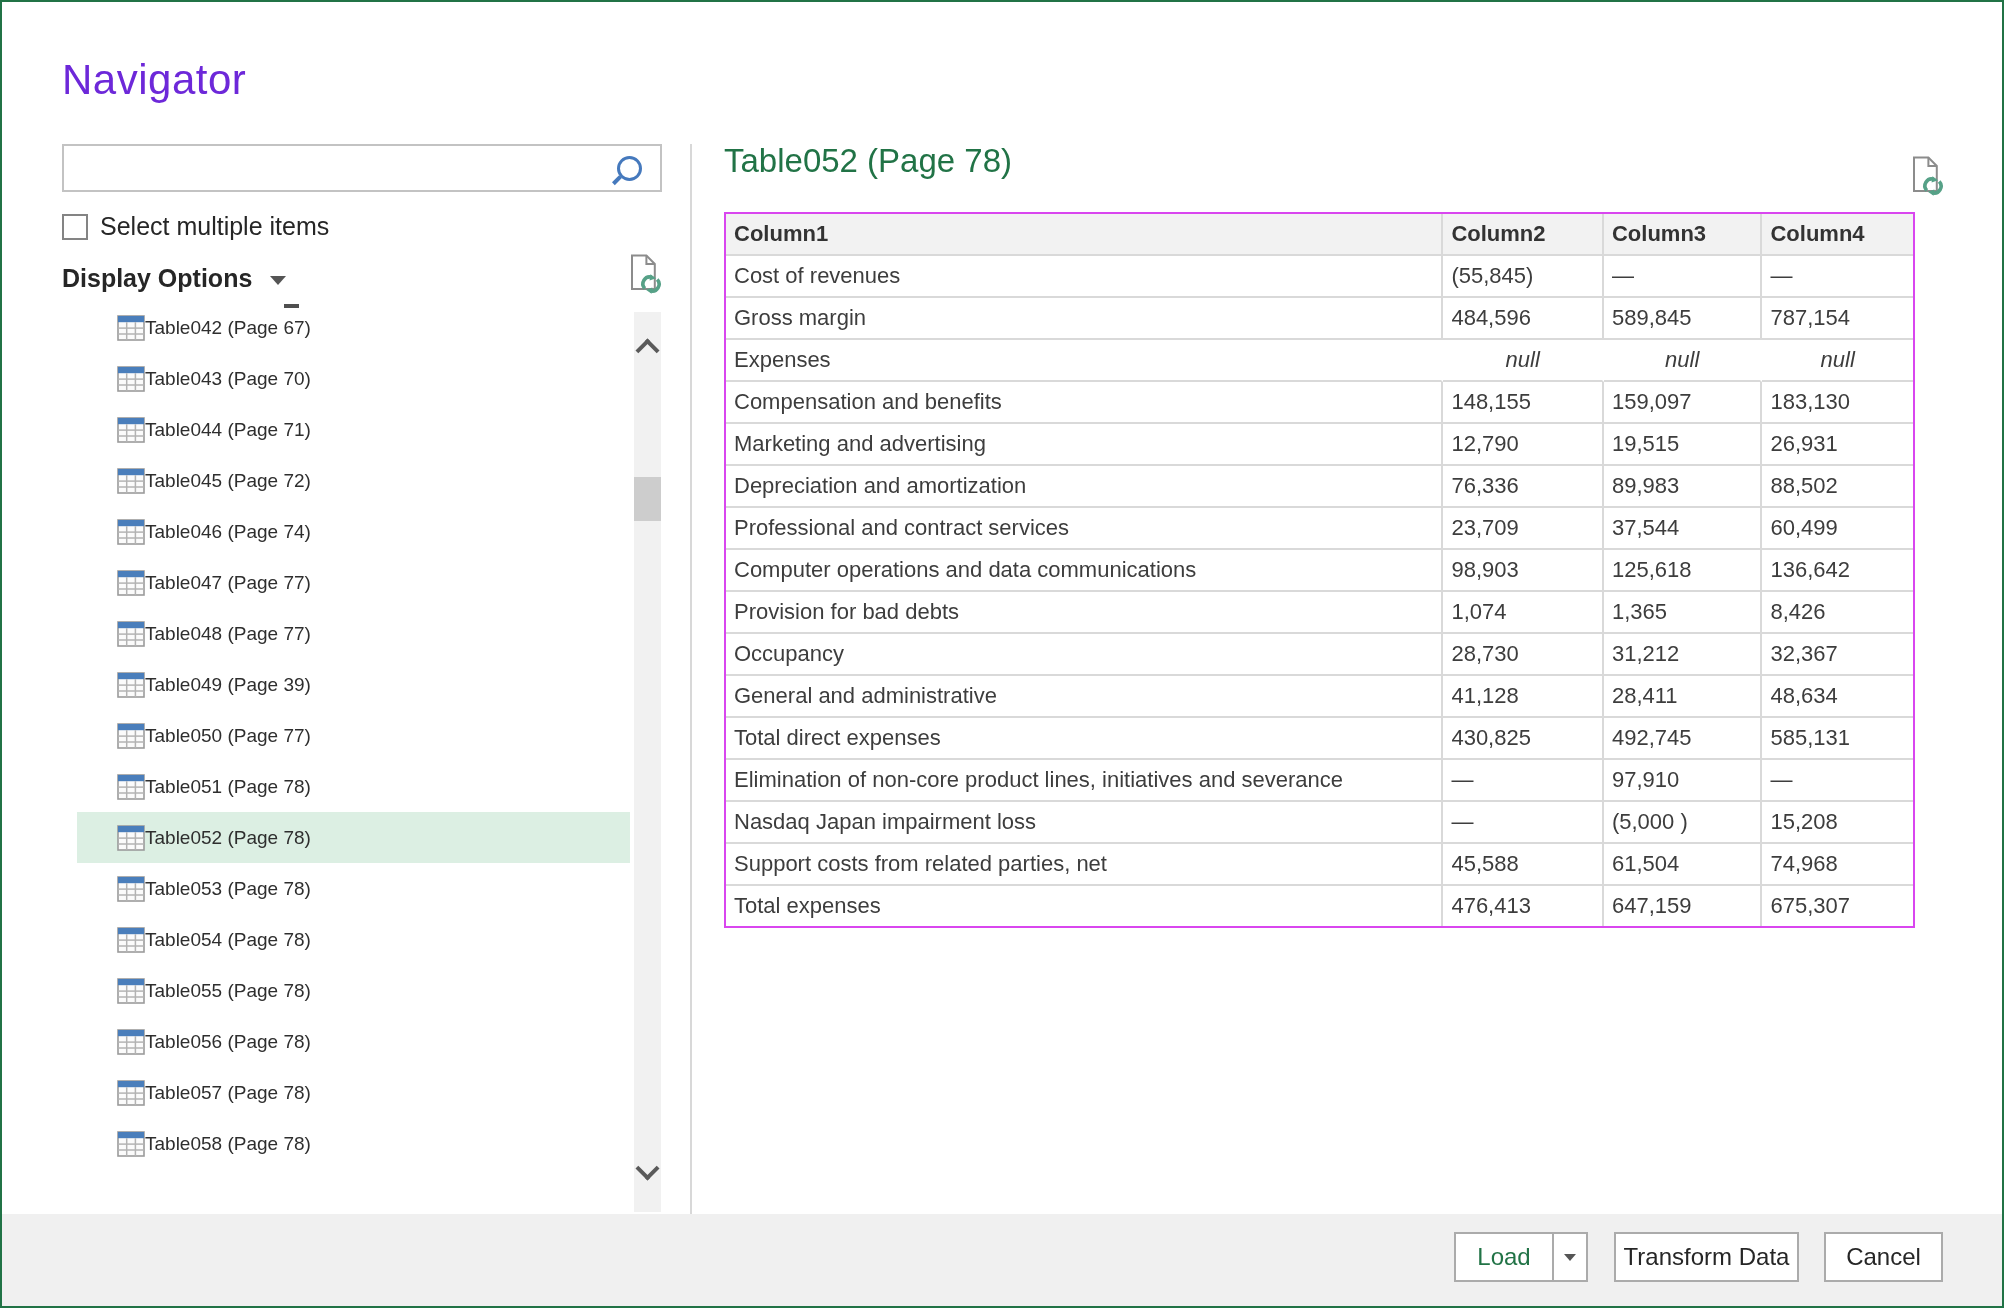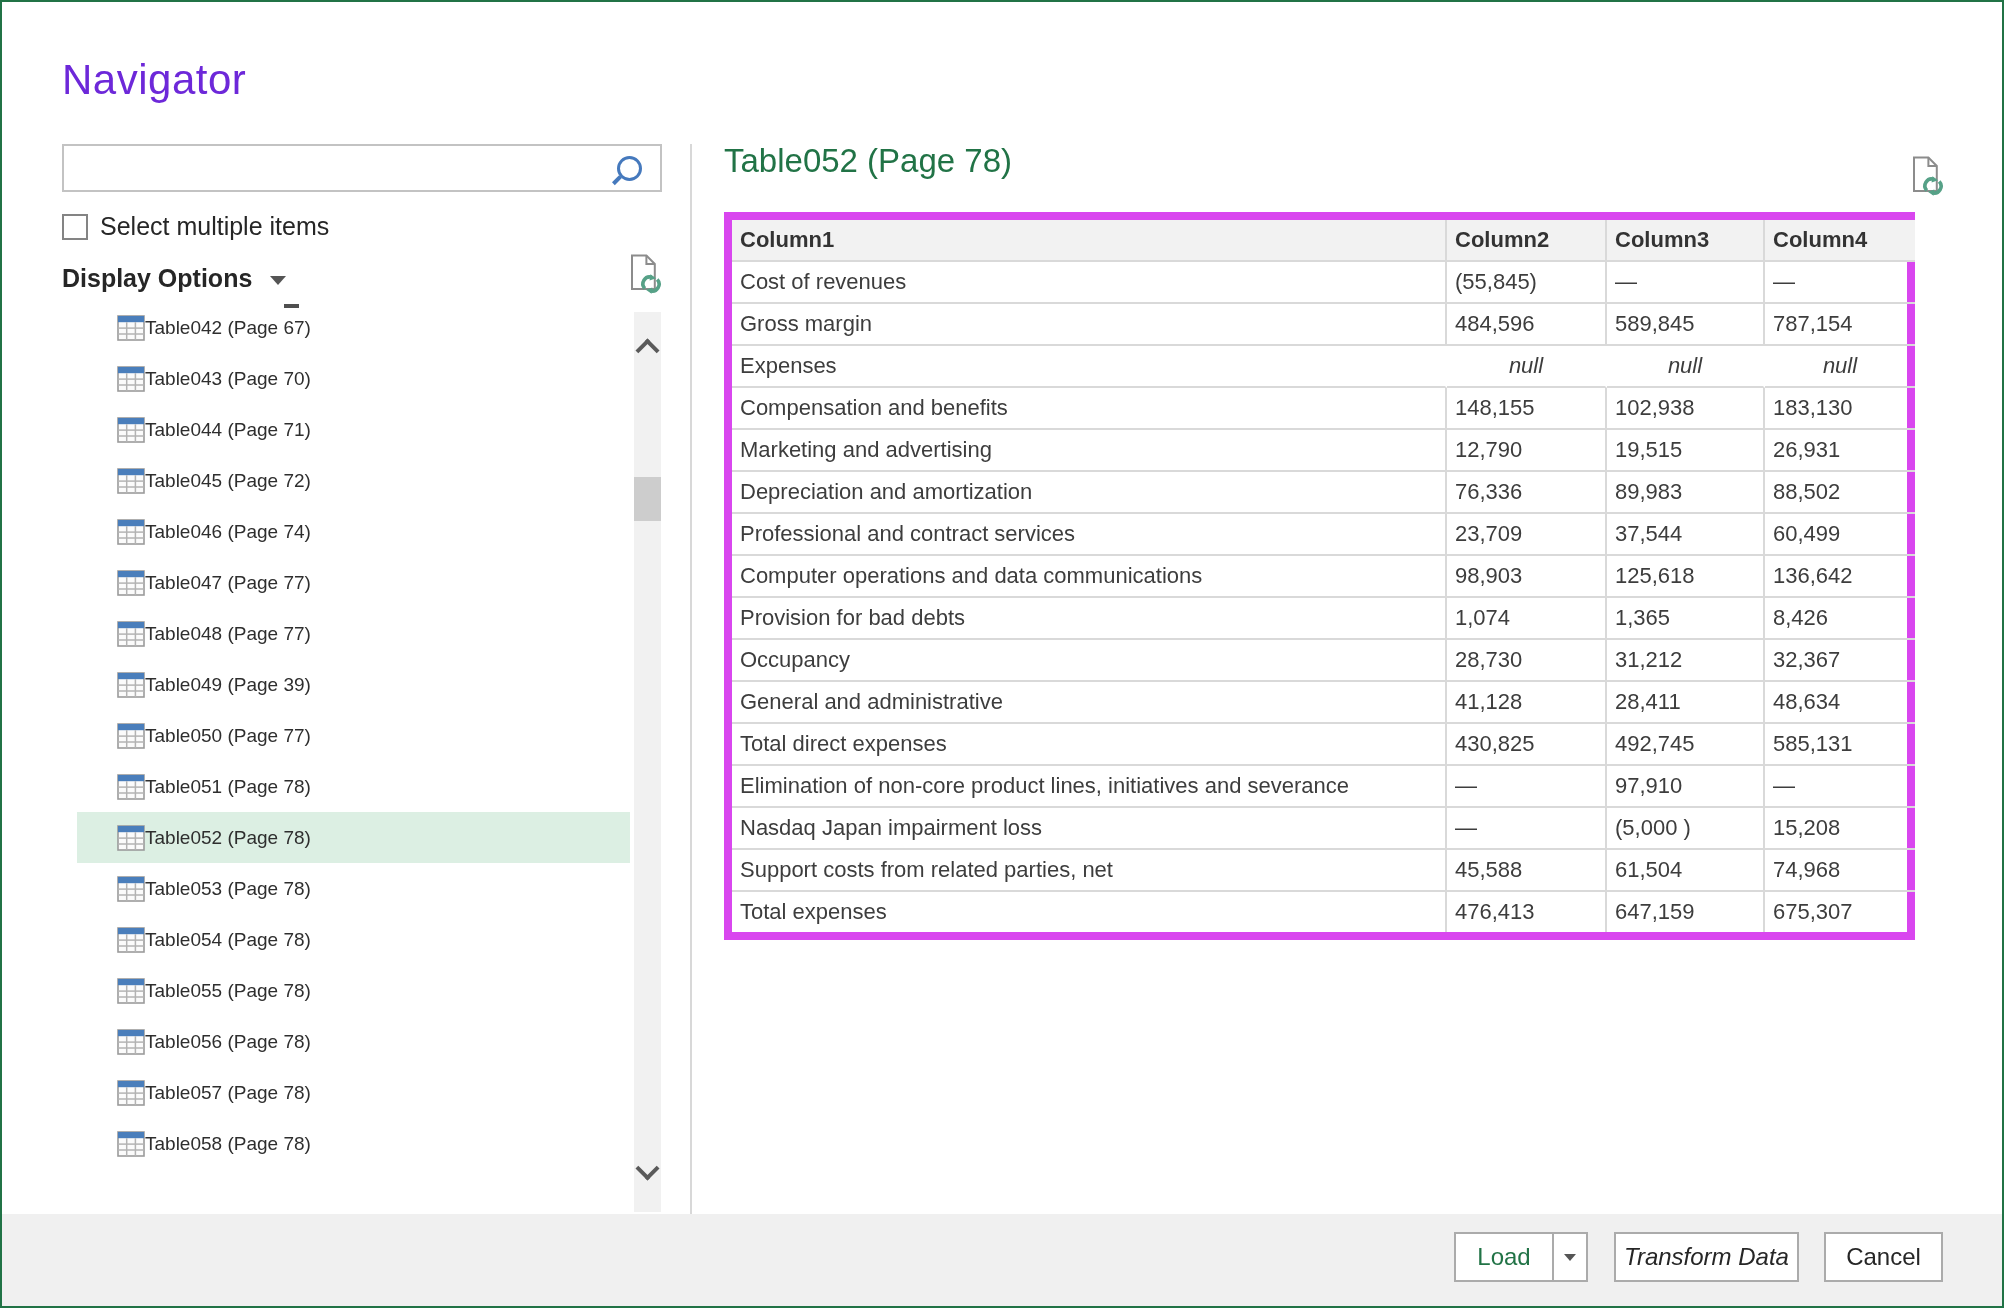--- a/index.html
+++ b/index.html
@@ -38,38 +38,38 @@
   .scrollbar { position:absolute; left:632px; top:310px; width:27px; height:900px; background:#F1F1F1; }
   .chev { position:absolute; left:5px; width:13px; height:13px; border-style:solid; border-color:#5A5A5A; border-width:4px 4px 0 0; }
   .chev.up { top:30px; transform:rotate(-45deg); }
   .chev.down { top:848px; transform:rotate(135deg); }
   .thumb { position:absolute; left:0; top:165px; width:27px; height:44px; background:#CDCDCD; }
 
   .divider { position:absolute; left:688px; top:142px; width:2px; height:1070px; background:#D8D8D8; }
 
   
   .prev-title { position:absolute; left:722px; top:140px; font-size:33px; font-weight:300; color:#217346; }
-  .preview-table { position:absolute; left:722px; top:210px; width:1191px; border:8px solid #d946ef; box-sizing:border-box; background:#fff; }
+  .preview-table { position:absolute; left:722px; top:210px; width:1191px; border:2px solid #d946ef; box-sizing:border-box; background:#fff; }
   .preview-table table { border-collapse:separate; border-spacing:0; table-layout:fixed; width:100%; }
   .preview-table th, .preview-table td { height:40px; font-size:22px; padding:0 8px; text-align:left; white-space:nowrap; overflow:hidden; box-sizing:content-box; }
   .preview-table th { background:#F2F2F2; font-weight:bold; color:#333; border-bottom:2px solid #D9D9D9; }
   .preview-table td { color:#3D3D3D; border-bottom:2px solid #D9D9D9; }
   .preview-table th:not(:last-child), .preview-table td:not(:last-child) { border-right:2px solid #D9D9D9; }
   .preview-table tr:last-child td { border-bottom:none; }
   .preview-table td.null { font-style:italic; text-align:center; }
   .preview-table tr.null-row td { border-right-color:transparent; }
   .col1 { width:715px; } .col2 { width:160px; } .col3 { width:158px; } .col4 { width:150px; }
 
   
   .footer { position:absolute; left:0; right:0; bottom:0; height:92px; background:#F0F0F0; }
   .btn { position:absolute; top:1230px; height:50px; box-sizing:border-box; background:#fff; border:2px solid #ABABAB; font-size:24px; color:#262626; display:flex; align-items:center; justify-content:center; font-family:inherit; }
   .btn-load { left:1452px; width:100px; color:#217346; }
   .btn-load-drop { left:1550px; width:36px; }
   .btn-load-drop .sm-caret { width:0; height:0; border-left:6px solid transparent; border-right:6px solid transparent; border-top:7px solid #555; }
-  .btn-transform { left:1612px; width:185px;font-style:italic; }
+  .btn-transform { left:1612px; width:185px; }
   .btn-cancel { left:1822px; width:119px; }
 </style>
 </head>
 <body>
 
 <div class="window">
 
   <div class="win-controls">
     
     
@@ -380,21 +380,21 @@
           </tr>
           <tr class="null-row">
             <td>Expenses</td>
             <td class="null">null</td>
             <td class="null">null</td>
             <td class="null">null</td>
           </tr>
           <tr>
             <td>Compensation and benefits</td>
             <td>148,155</td>
-            <td>102,938</td>
+            <td>159,097</td>
             <td>183,130</td>
           </tr>
           <tr>
             <td>Marketing and advertising</td>
             <td>12,790</td>
             <td>19,515</td>
             <td>26,931</td>
           </tr>
           <tr>
             <td>Depreciation and amortization</td>

